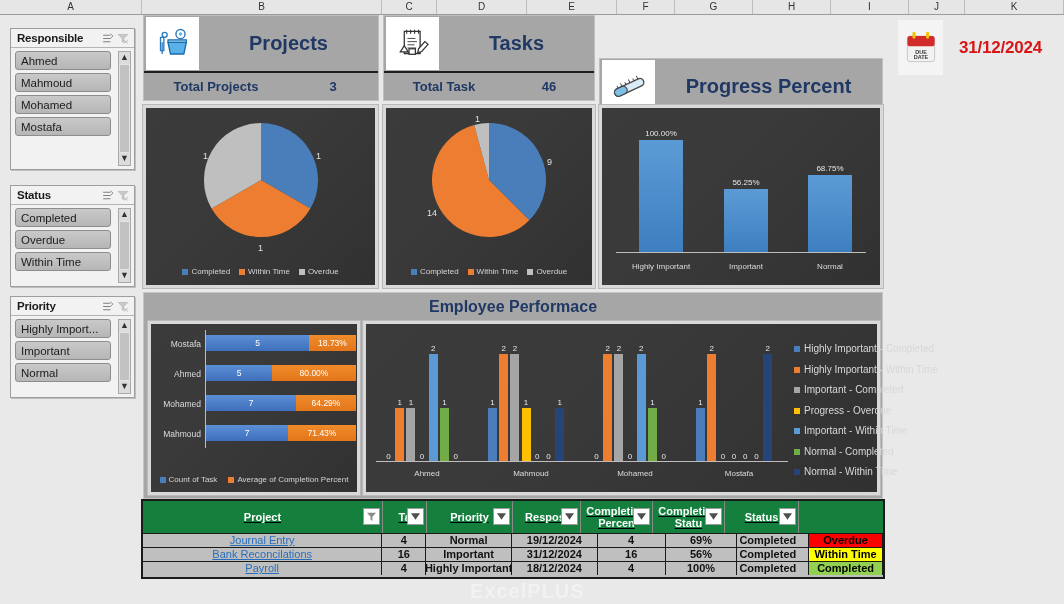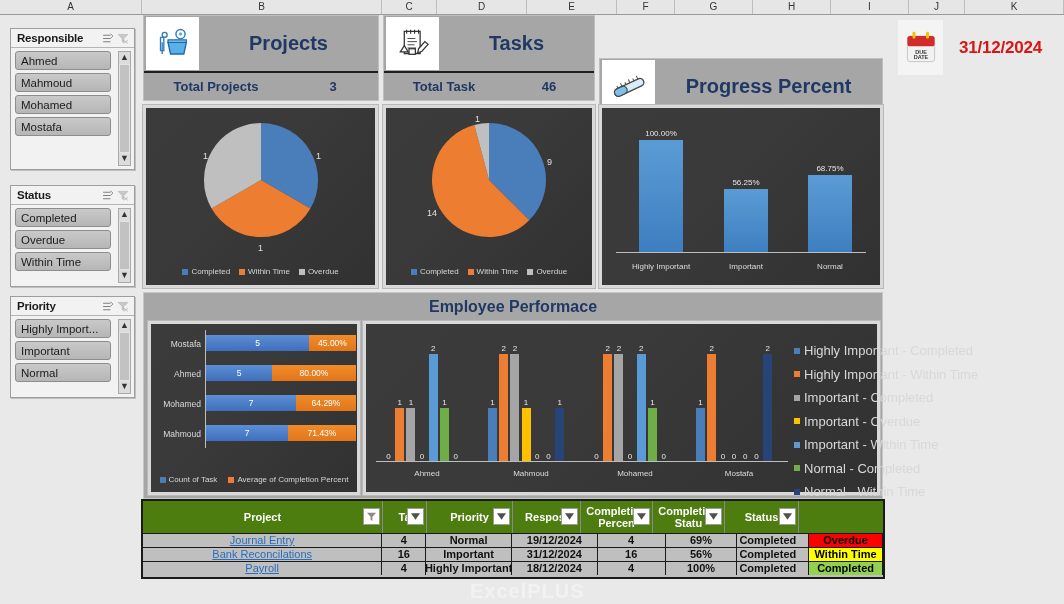--- a/index.html
+++ b/index.html
@@ -130,35 +130,35 @@
   .hbar-b { background: linear-gradient(#5b8fd4, #3f6fbd); display:flex; align-items:center; justify-content:center;
             color:#fff; font-size:8.5px; }
   .hbar-o { background: linear-gradient(#f08b2a, #e2761a); display:flex; align-items:center; justify-content:center;
             color:#fff; font-size:8.5px; }
   .hcat { position:absolute; font-size:8.5px; color:#dcdcdc; text-align:right; }
 
   
   .col { position: absolute; bottom: 0; }
   .col-num { position: absolute; font-size: 8px; color: #e6e6e6; text-align: center; width: 14px; }
 
-  .emp-legend { position:absolute; font-size: 13px; color:#d8d8d8; line-height: 1; }
+  .emp-legend { position:absolute; font-size: 10px; color:#d8d8d8; line-height: 1; }
   .emp-legend .li { display:flex; align-items:center; gap:4px; margin-bottom: 10.5px; white-space: nowrap; }
   .emp-legend .sw2 { width: 6px; height: 6px; }
 
   .panel-title {
     position: absolute; width:100%; text-align:center;
     font-size: 16px; font-weight: bold; color:#1f3864;
   }
   .emp-wrap {
     position:absolute; background:#a6a6a6; border:1px solid #c6c6c6;
   }
 
   
   .tbl { position: absolute; border: 2px solid #1a1a1a; background:#bfbfbf; }
-  .tbl-head { display:flex; background:#4d7c0f; height: 32px; }
+  .tbl-head { display:flex; background:#15803d; height: 32px; text-decoration: underline; }
   .th {
     position: relative; border-right: 1px solid #8a8a8a;
     color:#ffffff; font-size: 11px; font-weight: bold;
     display:flex; align-items:center; justify-content:center; text-align:center;
     overflow: hidden; line-height: 12px; padding: 0 2px;
   }
   .fbtn {
     position:absolute; right: 2px; top: 7px; width: 17px; height: 17px;
     background:#ffffff; border:1px solid #9a9a9a;
     display:flex; align-items:center; justify-content:center;
@@ -440,21 +440,21 @@
     <div class="emp-wrap" style="left:143px; top:277px; width:740px; height:207px;">
       <div class="panel-title" style="top:5px;">Employee Performace</div>
 
       <div class="chart-panel" style="left:4px; top:28px; width:212px; height:174px;">
         <div class="chart-inner">
           <div class="axis-line" style="left:54px; top:6px; width:1px; height:118px;"></div>
 
           <div class="hcat" style="left:0px; top:15px; width:50px;">Mostafa</div>
           <div class="hrow" style="left:55px; top:11px; width:150px;">
             <div class="hbar-b" style="width:103px;">5</div>
-            <div class="hbar-o" style="width:47px;">45.00%</div>
+            <div class="hbar-o" style="width:47px;">18.73%</div>
           </div>
 
           <div class="hcat" style="left:0px; top:45px; width:50px;">Ahmed</div>
           <div class="hrow" style="left:55px; top:41px; width:150px;">
             <div class="hbar-b" style="width:66px;">5</div>
             <div class="hbar-o" style="width:84px;">80.00%</div>
           </div>
 
           <div class="hcat" style="left:0px; top:75px; width:50px;">Mohamed</div>
           <div class="hrow" style="left:55px; top:71px; width:150px;">
@@ -540,21 +540,21 @@
               <div class="li">
                 <i class="sw2" style="background: rgb(237, 125, 49);"></i>
                 <span>Highly Important - Within Time</span>
               </div>
               <div class="li">
                 <i class="sw2" style="background: rgb(165, 165, 165);"></i>
                 <span>Important - Completed</span>
               </div>
               <div class="li">
                 <i class="sw2" style="background: rgb(255, 192, 0);"></i>
-                <span>Important - Overdue</span>
+                <span>Progress - Overdue</span>
               </div>
               <div class="li">
                 <i class="sw2" style="background: rgb(91, 155, 213);"></i>
                 <span>Important - Within Time</span>
               </div>
               <div class="li">
                 <i class="sw2" style="background: rgb(112, 173, 71);"></i>
                 <span>Normal - Completed</span>
               </div>
               <div class="li">

